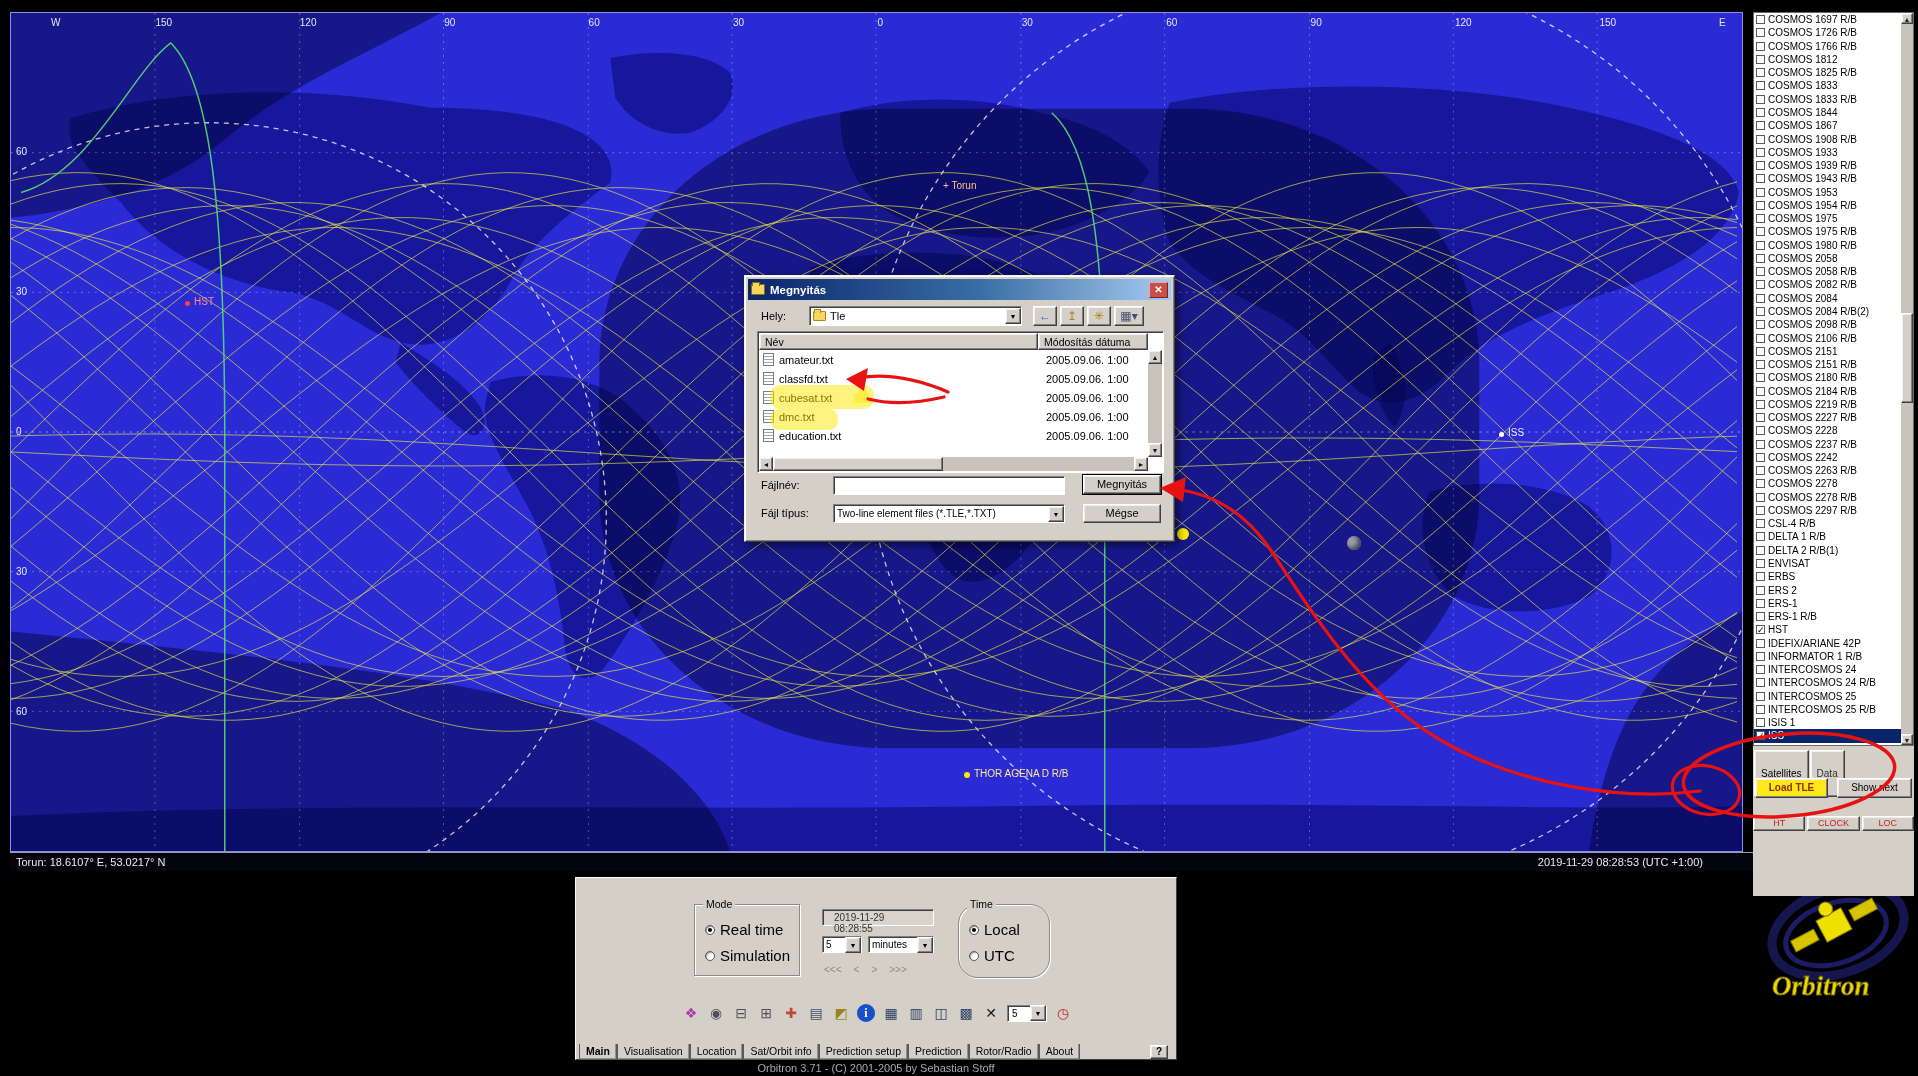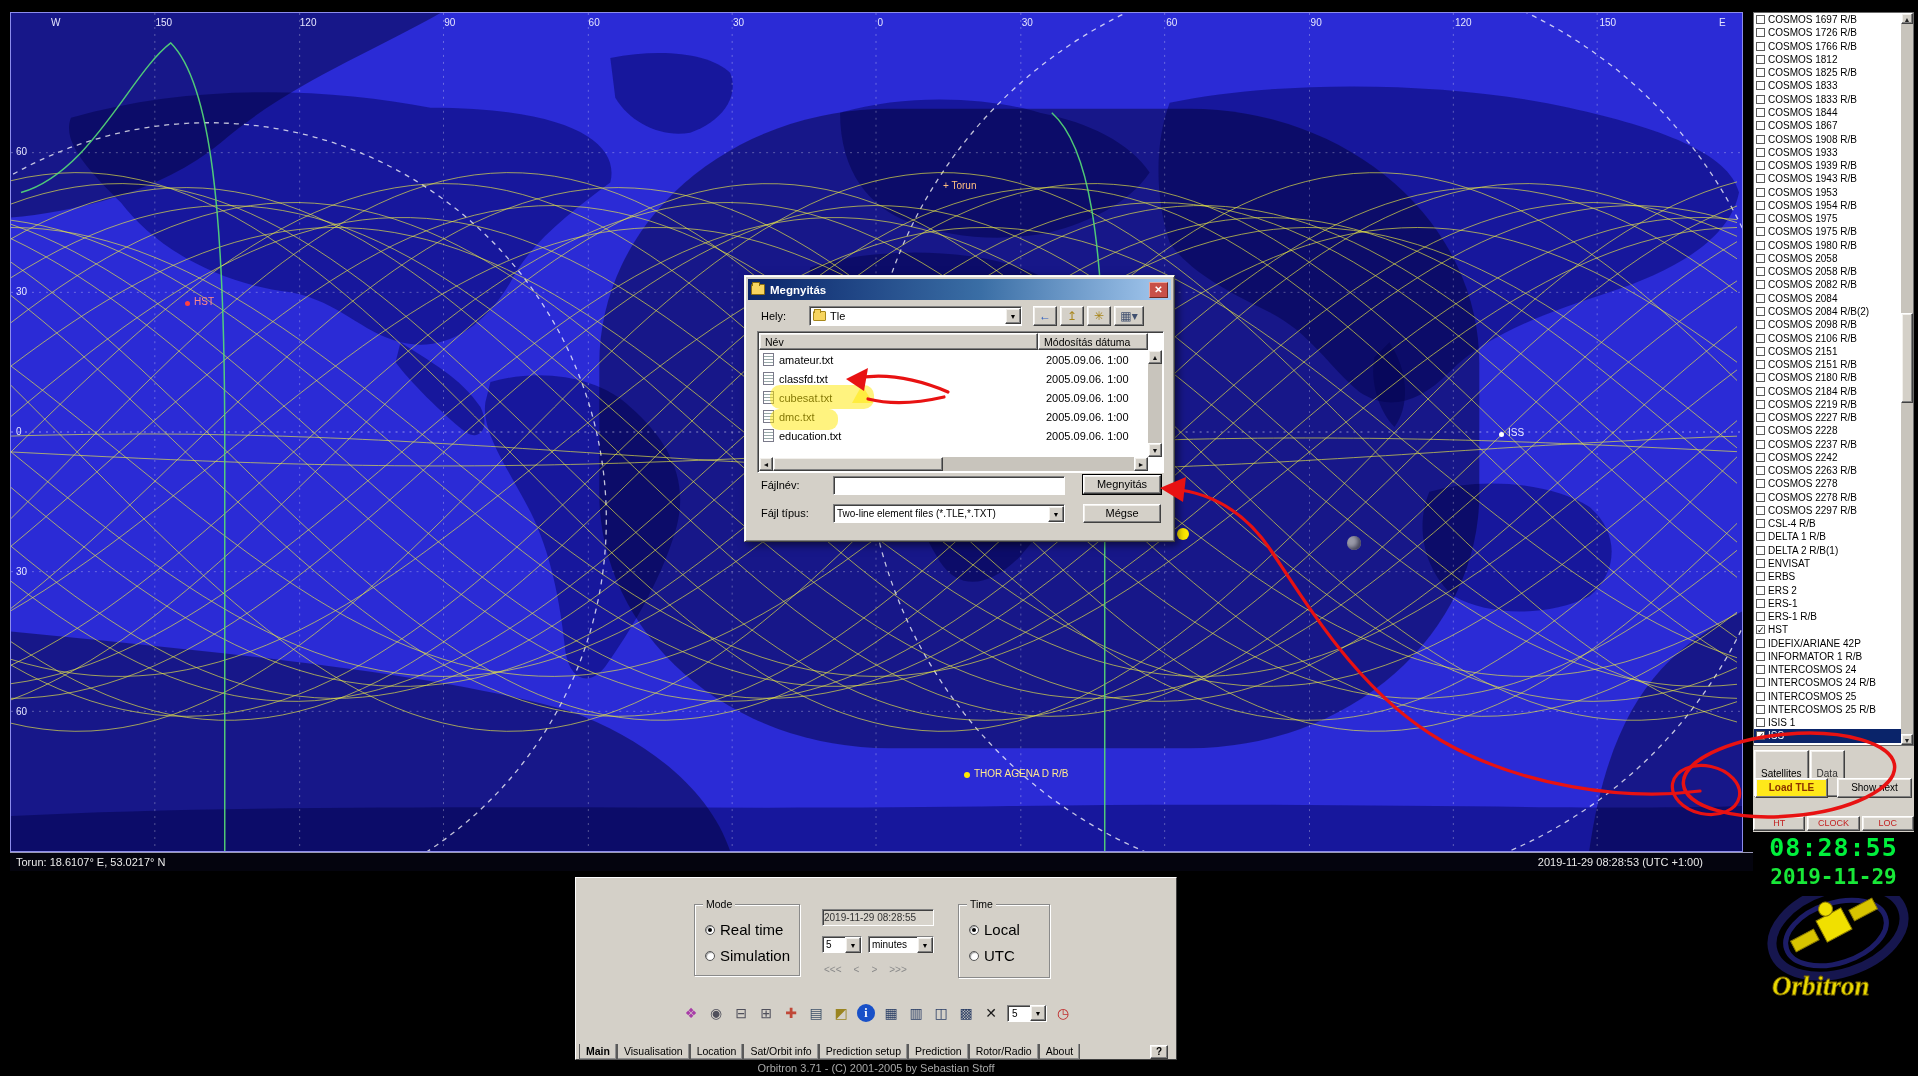--- a/index.html
+++ b/index.html
@@ -80,27 +80,27 @@
   .type-combo{position:absolute;left:88px;top:228px;width:232px;height:19px;display:flex;align-items:center;padding-left:3px;font-size:10px;}
   .dlg-btn{position:absolute;left:338px;width:78px;height:19px;font-size:11px;text-align:center;line-height:17px;color:#000;}
   .dlg-btn.open{top:199px;box-shadow:0 0 0 1px #000,inset -1px -1px 0 #808080,inset 1px 1px 0 #f2f0ec;}
   .dlg-btn.cancel{top:228px;}
   
   .ctrlwin{position:absolute;left:575px;top:877px;width:602px;height:183px;background:#d4d0c8;z-index:30;
     border:1px solid;border-color:#fdfdfd #404040 #404040 #fdfdfd;}
   .grp{position:absolute;border:1px solid #8a8a8a;box-shadow:inset 1px 1px 0 #fff,1px 1px 0 #fff;}
   .grp-label{position:absolute;top:-7px;left:8px;background:#d4d0c8;padding:0 3px;font-size:10.5px;color:#000;}
   .grp-mode{left:118px;top:26px;width:106px;height:72px;}
-  .grp-time{left:382px;top:26px;width:92px;height:74px;}
+  .grp-time{left:382px;top:26px;width:92px;height:74px;border-radius:20px;}
   .radio-row{position:absolute;left:10px;display:flex;align-items:center;gap:5px;font-size:15px;color:#000;}
   .radio{width:10px;height:10px;border-radius:50%;background:#fff;border:1px solid #555;
     box-shadow:inset 1px 1px 1px #999;position:relative;}
   .radio.on::after{content:"";position:absolute;left:2px;top:2px;width:4px;height:4px;border-radius:50%;background:#000;}
   .datefield{position:absolute;left:246px;top:31px;width:112px;height:17px;font-size:10px;color:#333;
-    padding:2px 1px;background:#d8d4cc;}
+    padding:2px 11px;background:#d8d4cc;}
   .cwcombo{position:absolute;height:17px;display:flex;align-items:center;padding-left:3px;font-size:10px;color:#000;}
   .step{left:246px;top:58px;width:40px;}
   .unit{left:292px;top:58px;width:66px;}
   .playback{position:absolute;left:248px;top:86px;width:120px;display:flex;gap:12px;color:#8a8a8a;font-size:10px;}
   .toolbar{position:absolute;left:106px;top:124px;display:flex;gap:7px;align-items:center;height:22px;}
   .tbico{width:18px;height:18px;font-size:14px;line-height:18px;text-align:center;}
   .tbico.info{background:#1850c8;color:#fff;border-radius:50%;font-size:12px;font-weight:bold;font-family:"Liberation Serif",serif;}
   .zoomcombo{width:40px;height:17px;display:flex;align-items:center;padding-left:4px;font-size:10px;background:#fff;}
   .ctrltabs{position:absolute;left:3px;top:166px;display:flex;}
   .ctab{font-size:10.5px;padding:1px 6px;line-height:13px;color:#000;border:1px solid #5a5a5a;border-top:none;
@@ -469,24 +469,20 @@
       <span class="stab raised">Satellites</span>
       <span class="stab raised off">Data</span>
     </div>
   <div class="sbtn tle raised">Load TLE</div>
   <div class="sbtn next raised">Show next</div>
   <div class="htabs" id="htabs">
       <span class="htab raised">HT</span>
       <span class="htab raised">CLOCK</span>
       <span class="htab raised">LOC</span>
     </div>
-  <div class="clockbox">
-    <div class="clock-time">08:28:55</div>
-    <div class="clock-date">2019-11-29</div>
-  </div>
 </div>
 
 <div class="logo">
   <svg viewBox="0 0 152 140" width="152" height="140">
     <ellipse cx="80" cy="58" rx="68" ry="42" fill="none" stroke="#16164e" stroke-width="9" transform="rotate(-18 80 58)"></ellipse>
     <ellipse cx="78" cy="60" rx="52" ry="30" fill="none" stroke="#1c1c66" stroke-width="5" transform="rotate(-18 78 60)"></ellipse>
     <g transform="rotate(-28 76 52)">
       <rect x="30" y="46" width="26" height="12" fill="#d8c400" stroke="#8a7a00"></rect>
       <rect x="96" y="46" width="26" height="12" fill="#d8c400" stroke="#8a7a00"></rect>
       <rect x="62" y="40" width="28" height="24" fill="#f0e000" stroke="#8a7a00"></rect>

